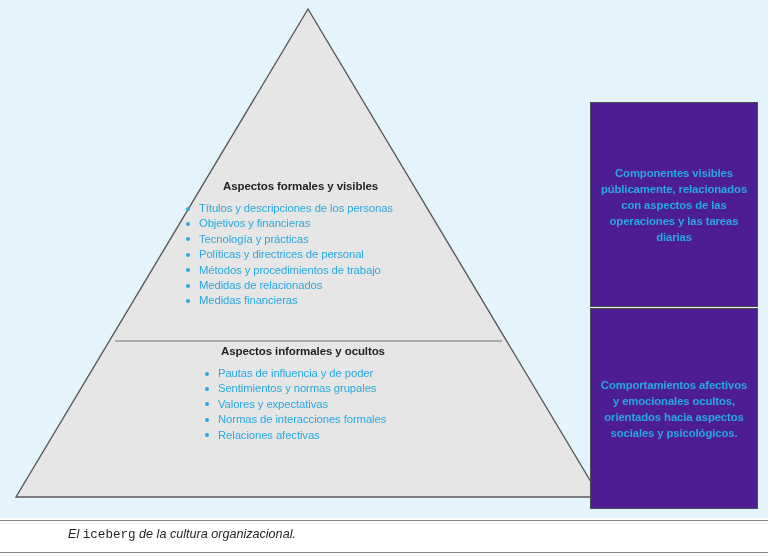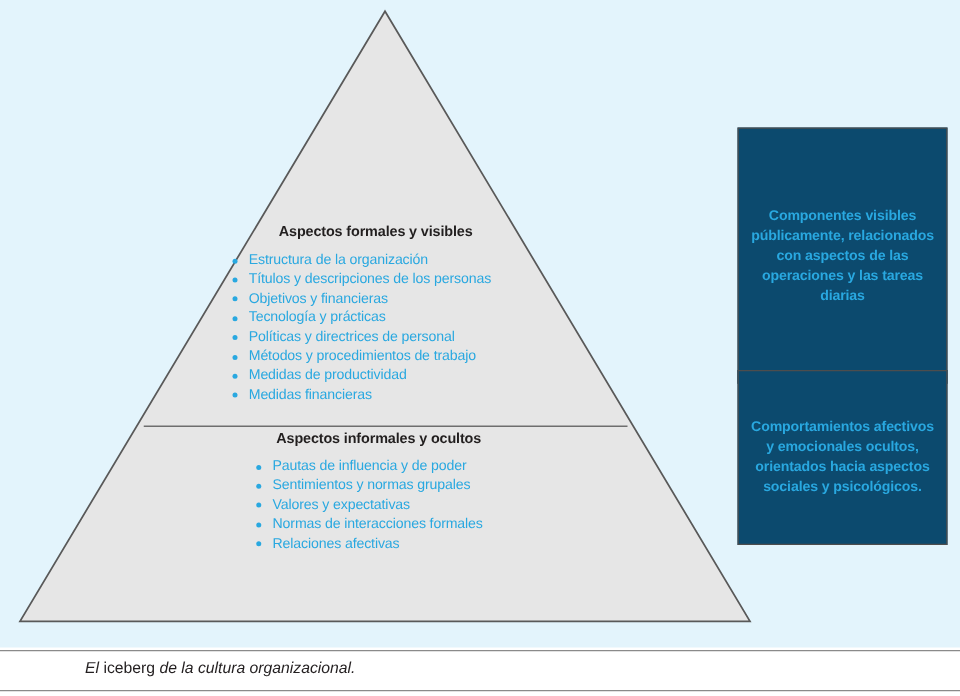--- a/index.html
+++ b/index.html
@@ -86,29 +86,29 @@
     background: #29a8e0;
   }
   ul.bullets li.wrap { white-space: normal; width: 185px; }
 
   #bullets-upper { left: 185px; top: 201px; }
   #bullets-lower { left: 204px; top: 366px; }
 
   
   .side-box {
     position: absolute;
-    background: #0c4a6e;
+    background: #4c1d95;
     border: 1.4px solid #4d4d4d;
     box-sizing: border-box;
     display: flex;
     align-items: center;
     justify-content: center;
   }
   #side-box-top    { left: 590px; top: 102px; width: 168px; height: 205px; }
-  #side-box-bottom { left: 590px; top: 296px; width: 168px; height: 140px; }
+  #side-box-bottom { left: 590px; top: 308px; width: 168px; height: 201px; }
 
   .side-box-text {
     color: #29a8e0;
     font-size: 11.3px;
     font-weight: bold;
     line-height: 16px;
     text-align: center;
     padding: 0 6px;
     letter-spacing: -0.1px;
   }
@@ -134,48 +134,47 @@
   }
   .caption {
     position: absolute;
     left: 68px;
     top: 527px;
     font-size: 12.6px;
     color: #231f20;
     font-style: italic;
     white-space: nowrap;
   }
-  .caption .roman { font-style: normal; }
+  .caption .roman { font-style: normal; font-family: Liberation Mono, monospace; }
 </style>
 </head>
 <body>
 
 <div id="figure">
 
   <div class="canvas"></div>
 
   <div class="pyramid-layer">
     <svg width="768" height="518" viewBox="0 0 768 518">
       <polygon points="308,9 600,497 16,497" fill="#e6e6e6" stroke="#595959" stroke-width="1.4"></polygon>
       <line x1="115" y1="341" x2="502" y2="341" stroke="#6e6e6e" stroke-width="1.2"></line>
     </svg>
   </div>
 
   <div class="pyr-text">
 
     <div class="section-heading" id="heading-upper">Aspectos formales y visibles</div>
 
     <ul class="bullets" id="bullets-upper">
-      <li><span class="bullet-dot"></span><span>Estructura de la organización</span></li>
       <li><span class="bullet-dot"></span><span>Títulos y descripciones de los personas</span></li>
       <li><span class="bullet-dot"></span><span>Objetivos y financieras</span></li>
       <li><span class="bullet-dot"></span><span>Tecnología y prácticas</span></li>
       <li><span class="bullet-dot"></span><span>Políticas y directrices de personal</span></li>
       <li><span class="bullet-dot"></span><span>Métodos y procedimientos de trabajo</span></li>
-      <li><span class="bullet-dot"></span><span>Medidas de productividad</span></li>
+      <li><span class="bullet-dot"></span><span>Medidas de relacionados</span></li>
       <li><span class="bullet-dot"></span><span>Medidas financieras</span></li>
     </ul>
 
     <div class="section-heading" id="heading-lower">Aspectos informales y ocultos</div>
 
     <ul class="bullets" id="bullets-lower">
       <li><span class="bullet-dot"></span><span>Pautas de influencia y de poder</span></li>
       <li><span class="bullet-dot"></span><span>Sentimientos y normas grupales</span></li>
       <li><span class="bullet-dot"></span><span>Valores y expectativas</span></li>
       <li><span class="bullet-dot"></span><span>Normas de interacciones formales</span></li>

